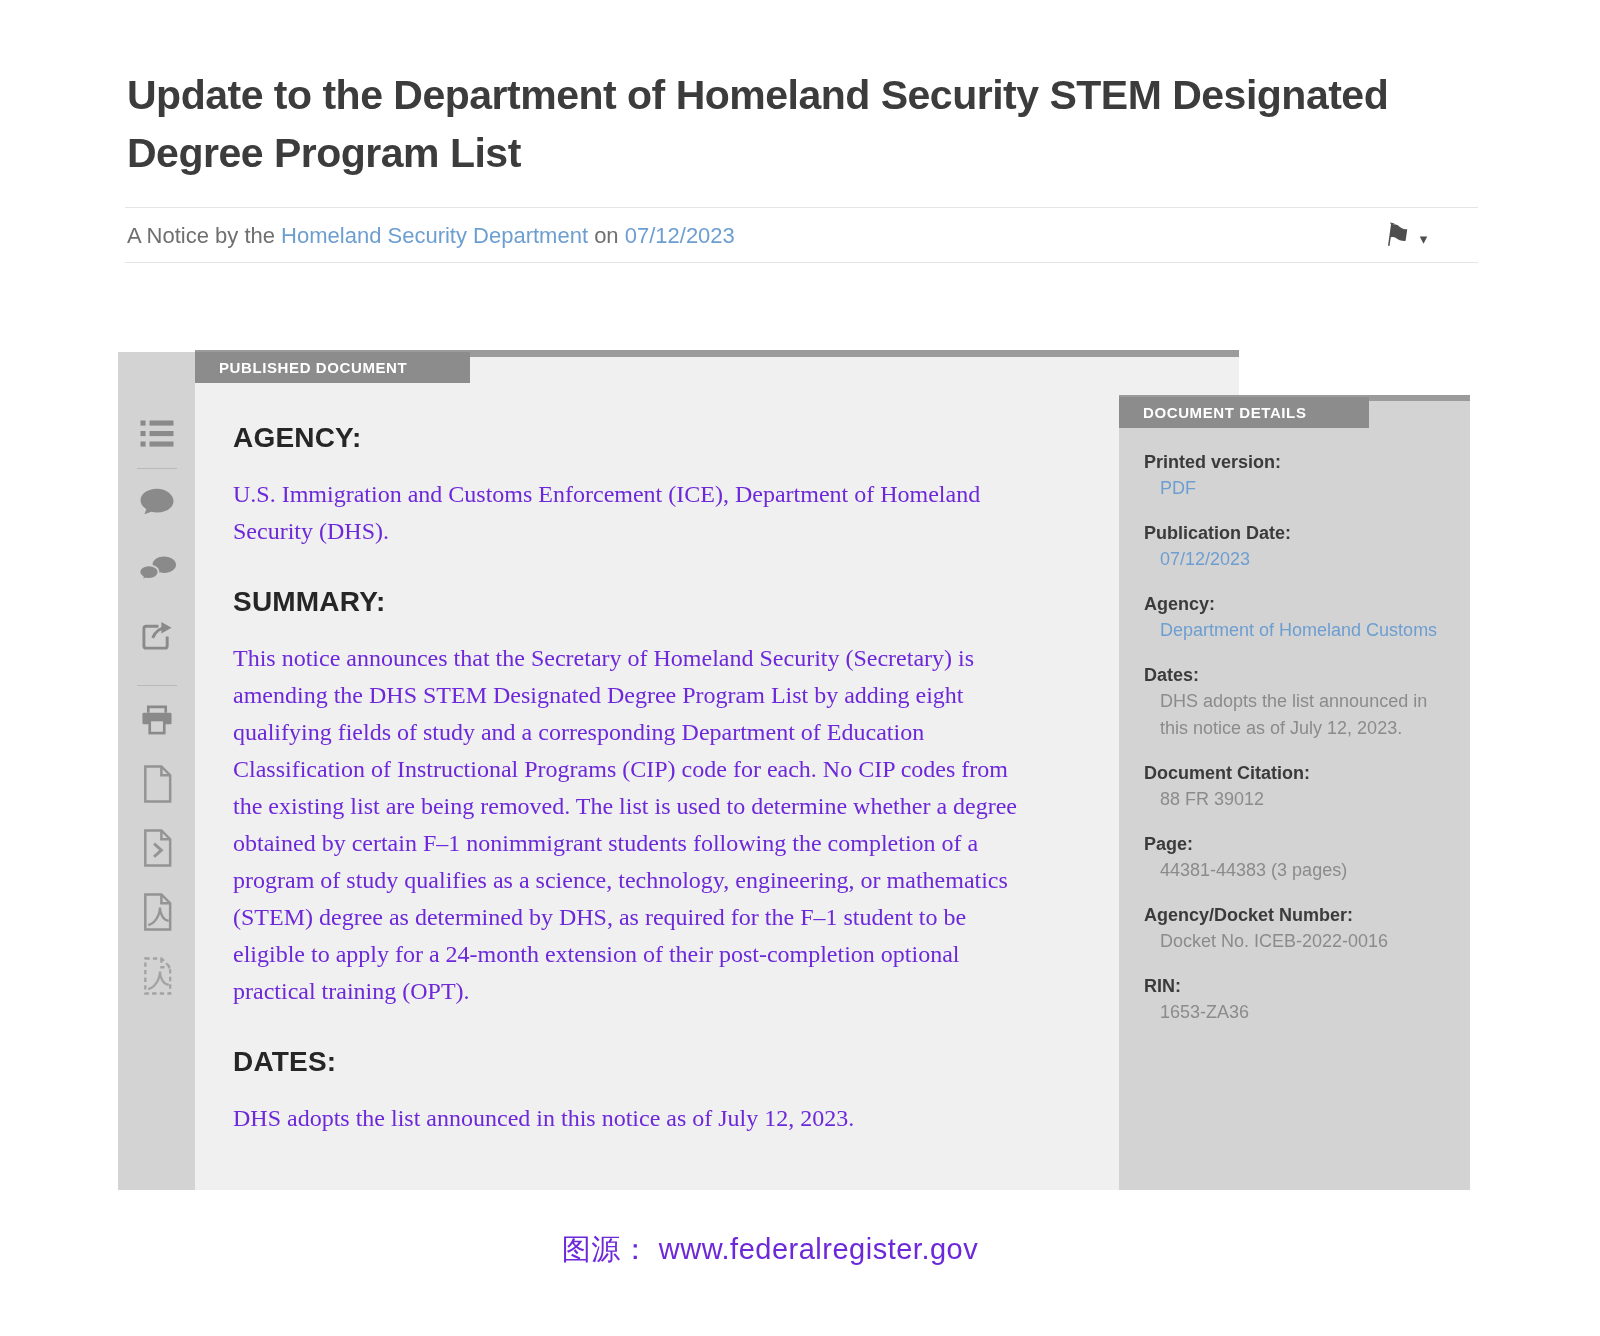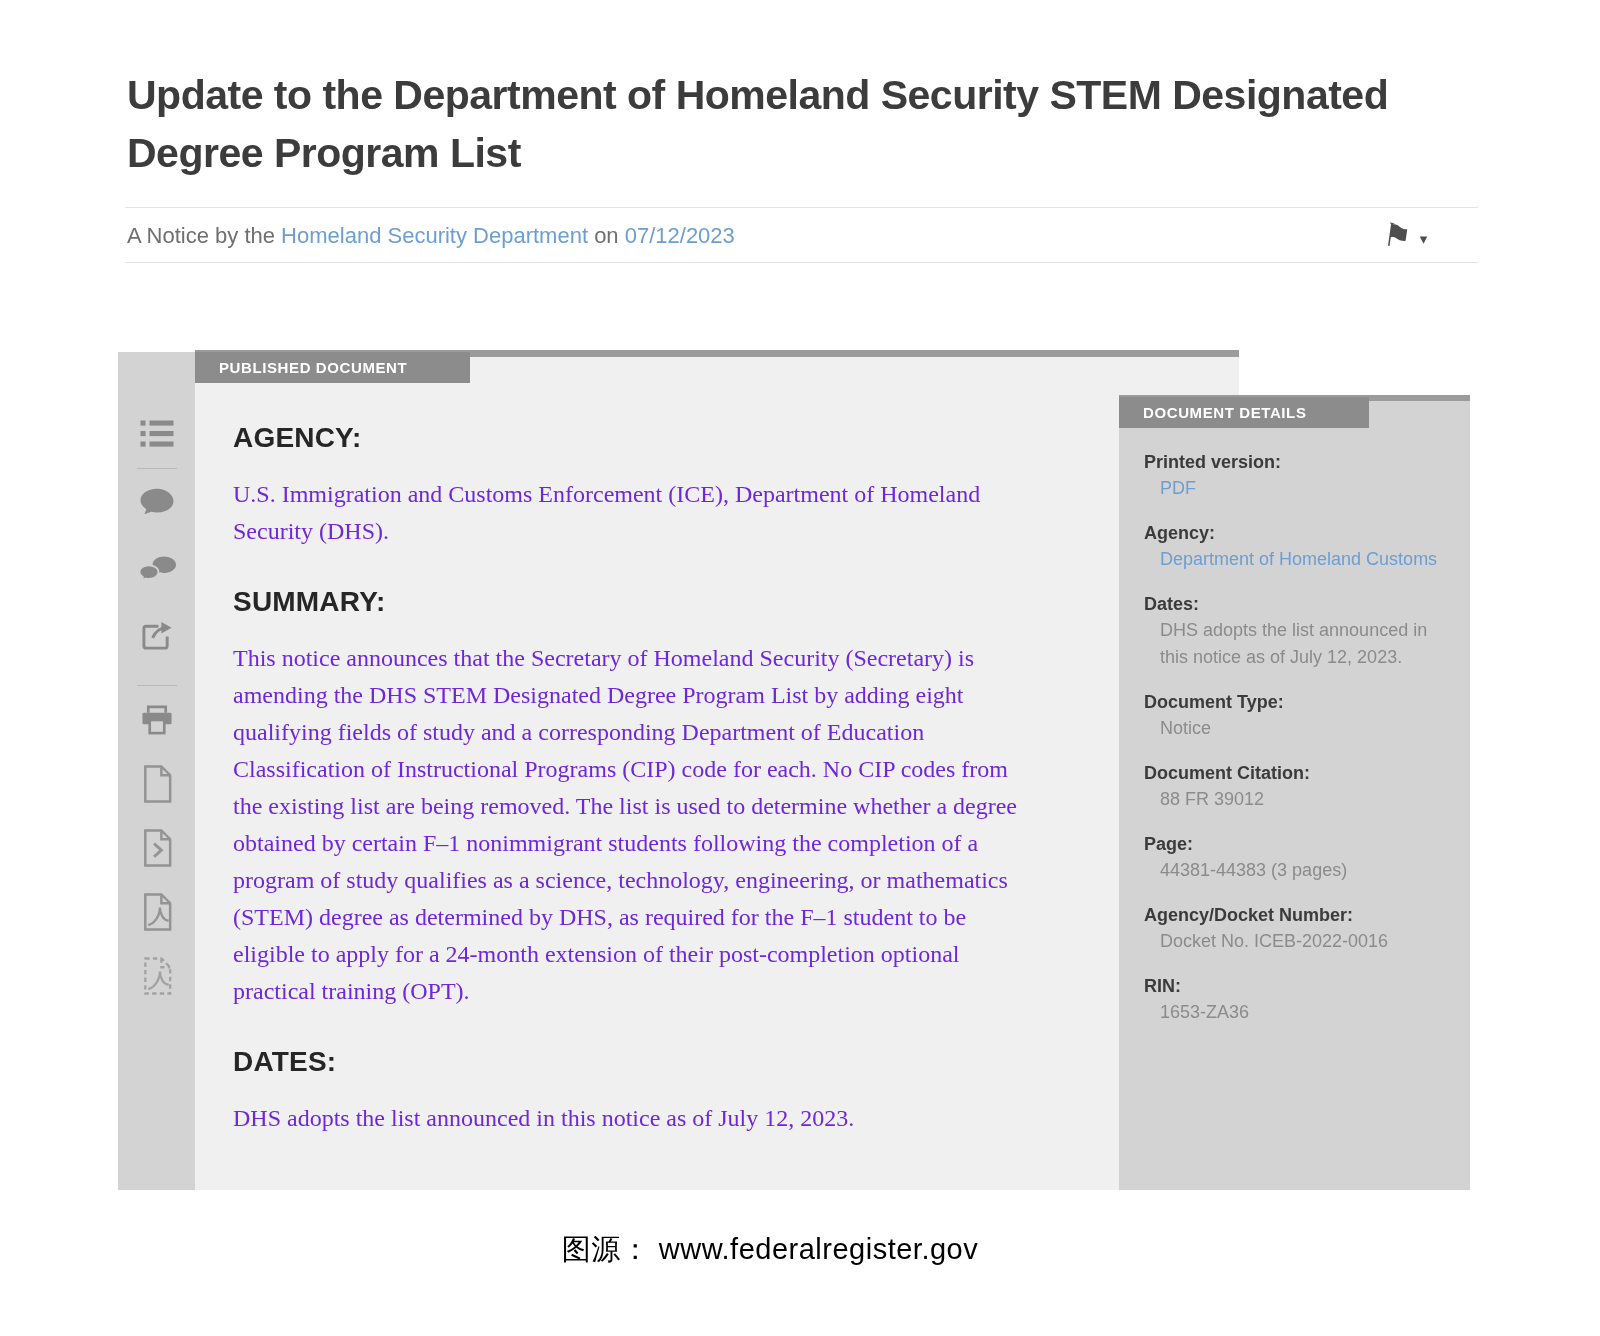--- a/index.html
+++ b/index.html
@@ -169,21 +169,21 @@
   }
   .detail-value.dd-link { color: #6d9ed1; cursor: pointer; }
 
   
   .source-caption {
     position: absolute;
     left: 0; top: 1230px;
     width: 1540px;
     text-align: center;
     font-size: 29px;
-    color: #000000;
+    color: #6d28d9;
     letter-spacing: 0.5px;
   }
 </style>
 </head>
 <body>
 
 <h1 class="page-title">Update to the Department of Homeland Security STEM Designated Degree Program List</h1>
 
 <div class="rule rule-top"></div>
 
@@ -288,32 +288,32 @@
 <div class="details-panel">
   <div class="details-topbar"></div>
   <div class="panel-tab details-tab">DOCUMENT DETAILS</div>
 
   <div class="details-content">
     <div class="detail-item">
       <div class="detail-label">Printed version:</div>
       <div class="detail-value dd-link">PDF</div>
     </div>
     <div class="detail-item">
+      <div class="detail-label">Publication Date:</div>
+      <div class="detail-value dd-link">07/12/2023</div>
+    </div>
+    <div class="detail-item">
       <div class="detail-label">Agency:</div>
       <div class="detail-value dd-link">Department of Homeland Customs</div>
     </div>
     <div class="detail-item">
       <div class="detail-label">Dates:</div>
       <div class="detail-value">DHS adopts the list announced in this notice as of July 12, 2023.</div>
     </div>
     <div class="detail-item">
-      <div class="detail-label">Document Type:</div>
-      <div class="detail-value">Notice</div>
-    </div>
-    <div class="detail-item">
       <div class="detail-label">Document Citation:</div>
       <div class="detail-value">88 FR 39012</div>
     </div>
     <div class="detail-item">
       <div class="detail-label">Page:</div>
       <div class="detail-value">44381-44383 (3 pages)</div>
     </div>
     <div class="detail-item">
       <div class="detail-label">Agency/Docket Number:</div>
       <div class="detail-value">Docket No. ICEB-2022-0016</div>

